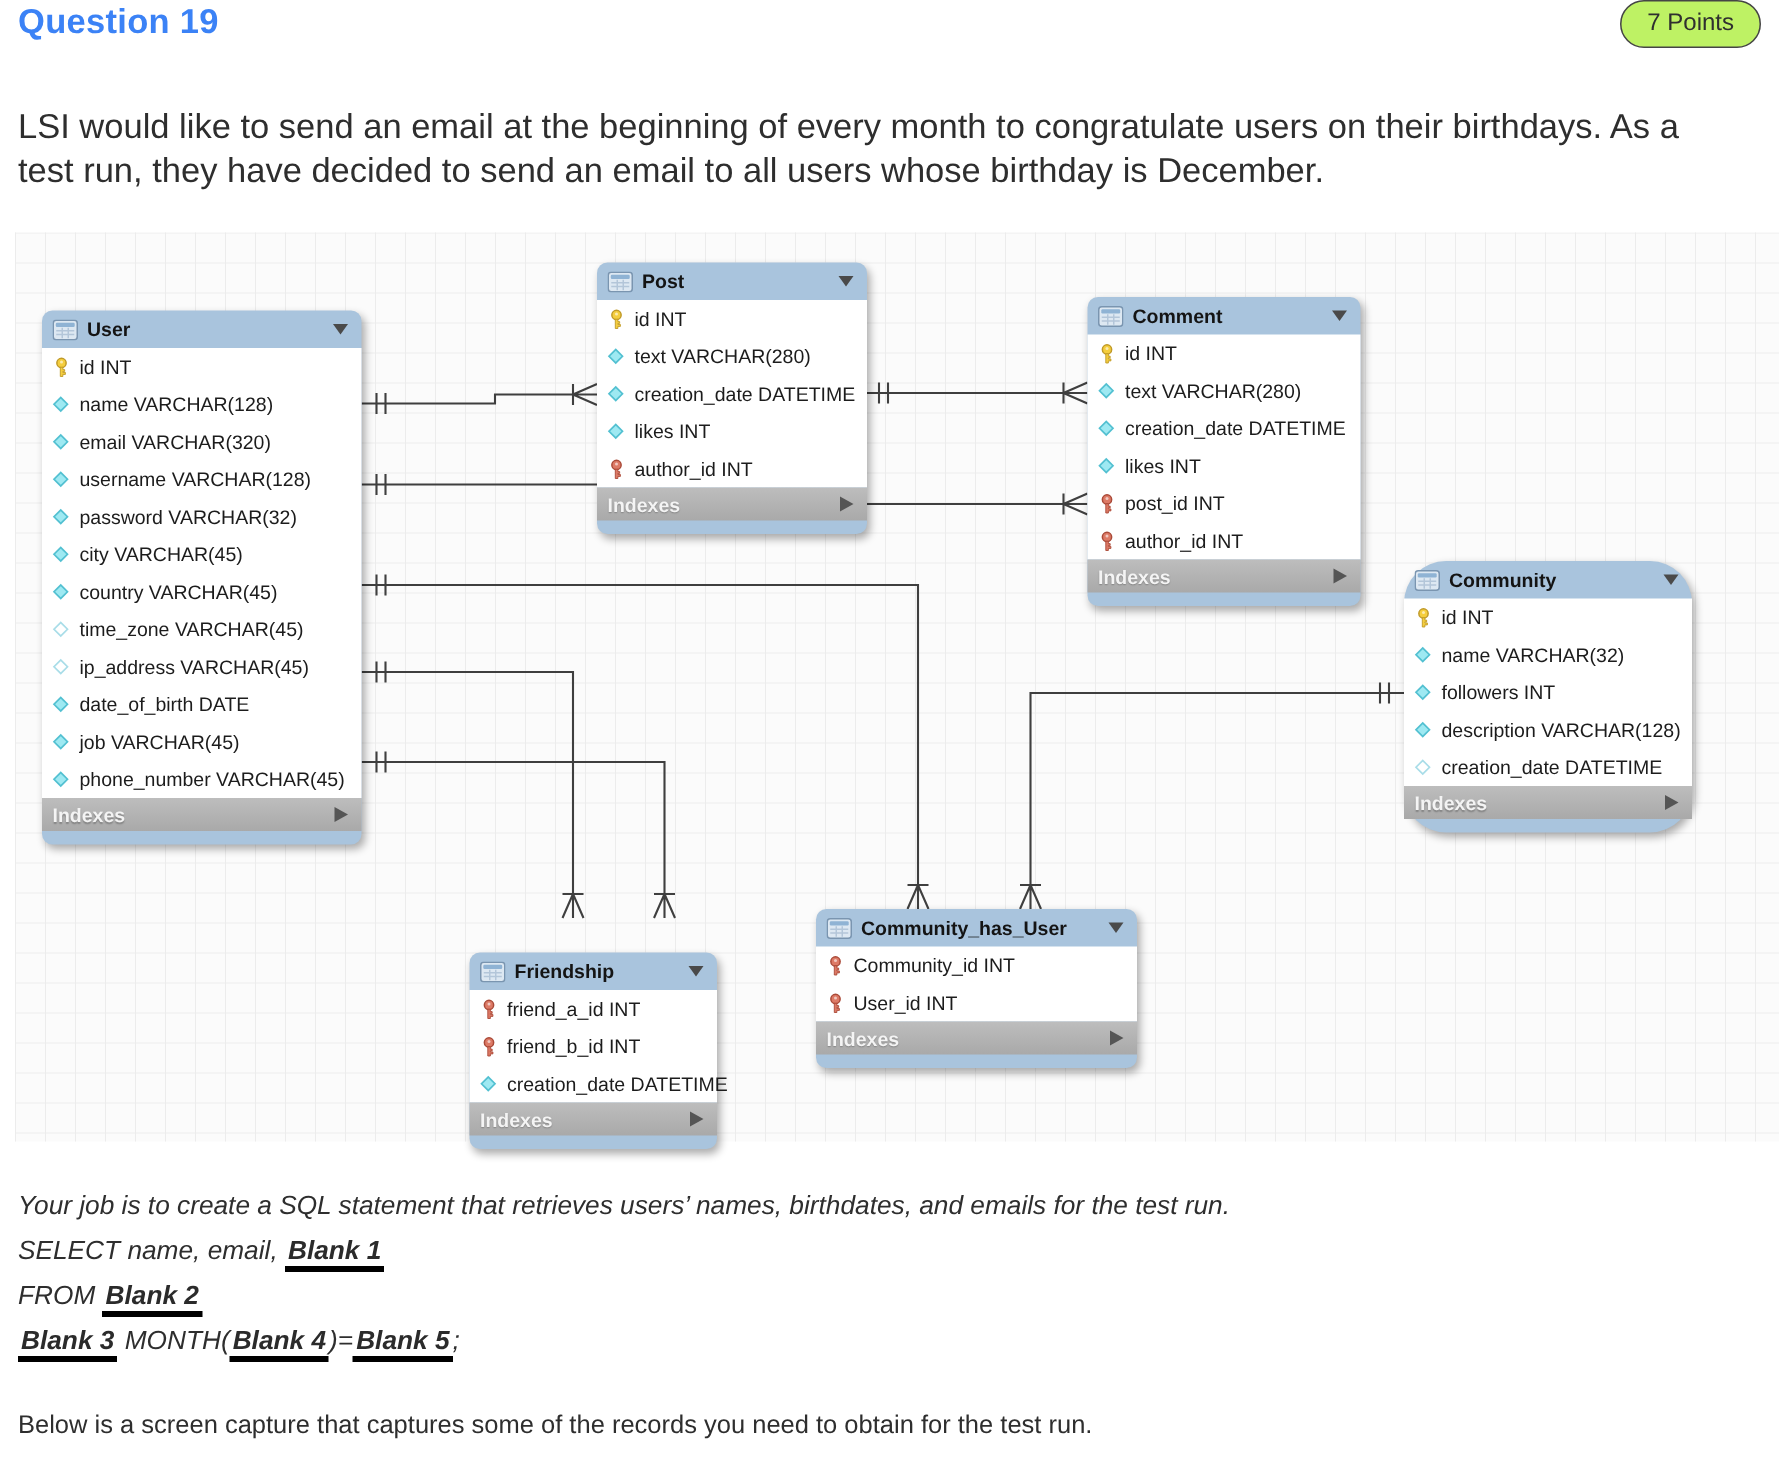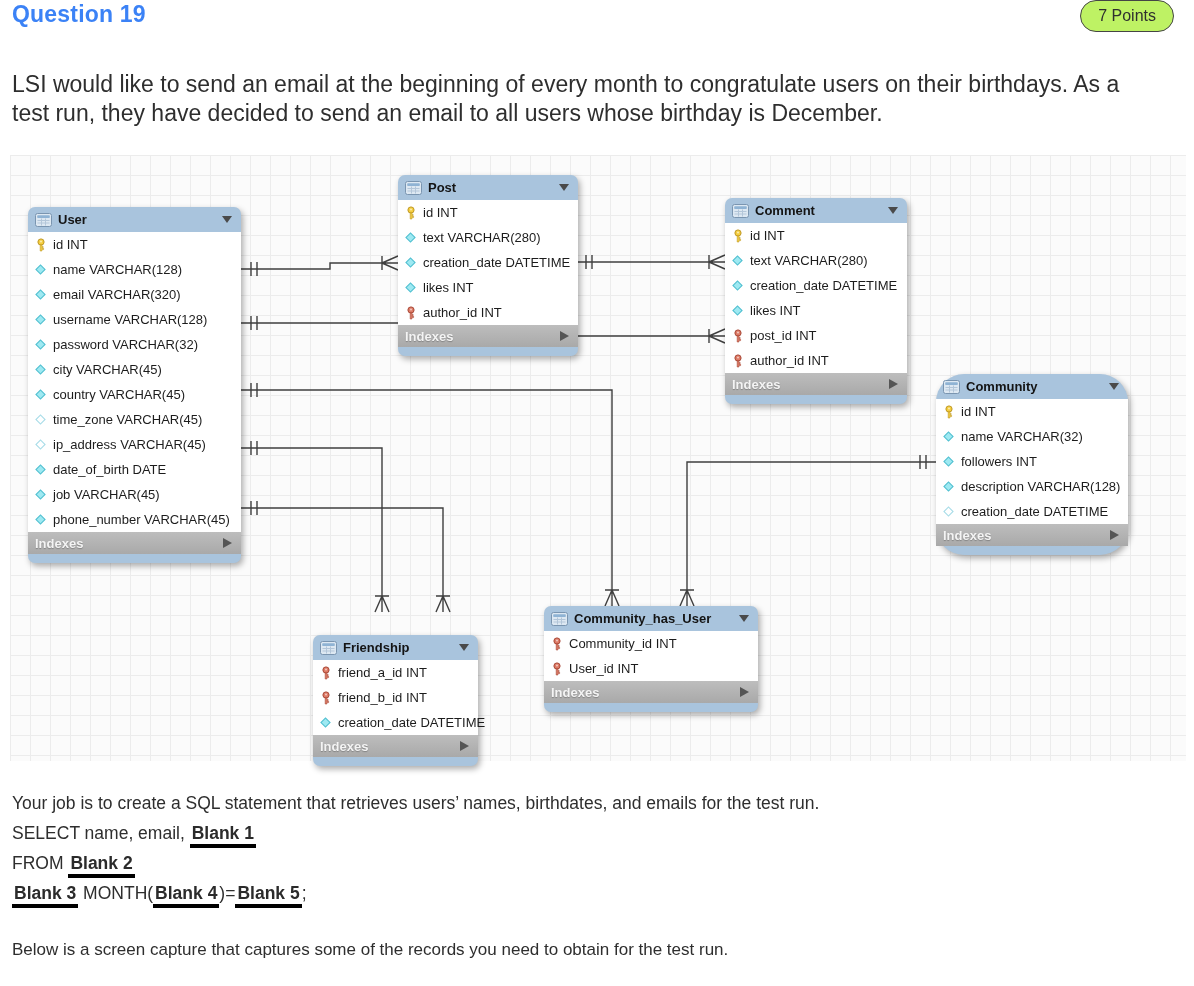--- a/index.html
+++ b/index.html
@@ -69,21 +69,21 @@
     color:#f4f4f4;font-weight:bold;text-shadow:0 1px 1px rgba(0,0,0,.25);
   }
   .tri-right{
     width:0;height:0;margin-left:auto;margin-right:2px;
     border-top:5.5px solid transparent;border-bottom:5.5px solid transparent;
     border-left:9px solid #555555;
   }
   
   .task{
     position:absolute;left:12px;top:788px;width:1160px;
-    font-size:17.5px;line-height:30px;color:#2e2e2e;
+    font-size:17.5px;line-height:30px;color:#2e2e2e;font-style:italic;
   }
   .task p{margin:0;}
   .blank{
     font-weight:bold;color:#2b2b2b;
     border-bottom:4px solid #000000;padding:0 2px 1px 2px;
   }
   .footer-note{
     position:absolute;left:12px;top:940px;width:1160px;
     font-size:17px;color:#2e2e2e;
   }

